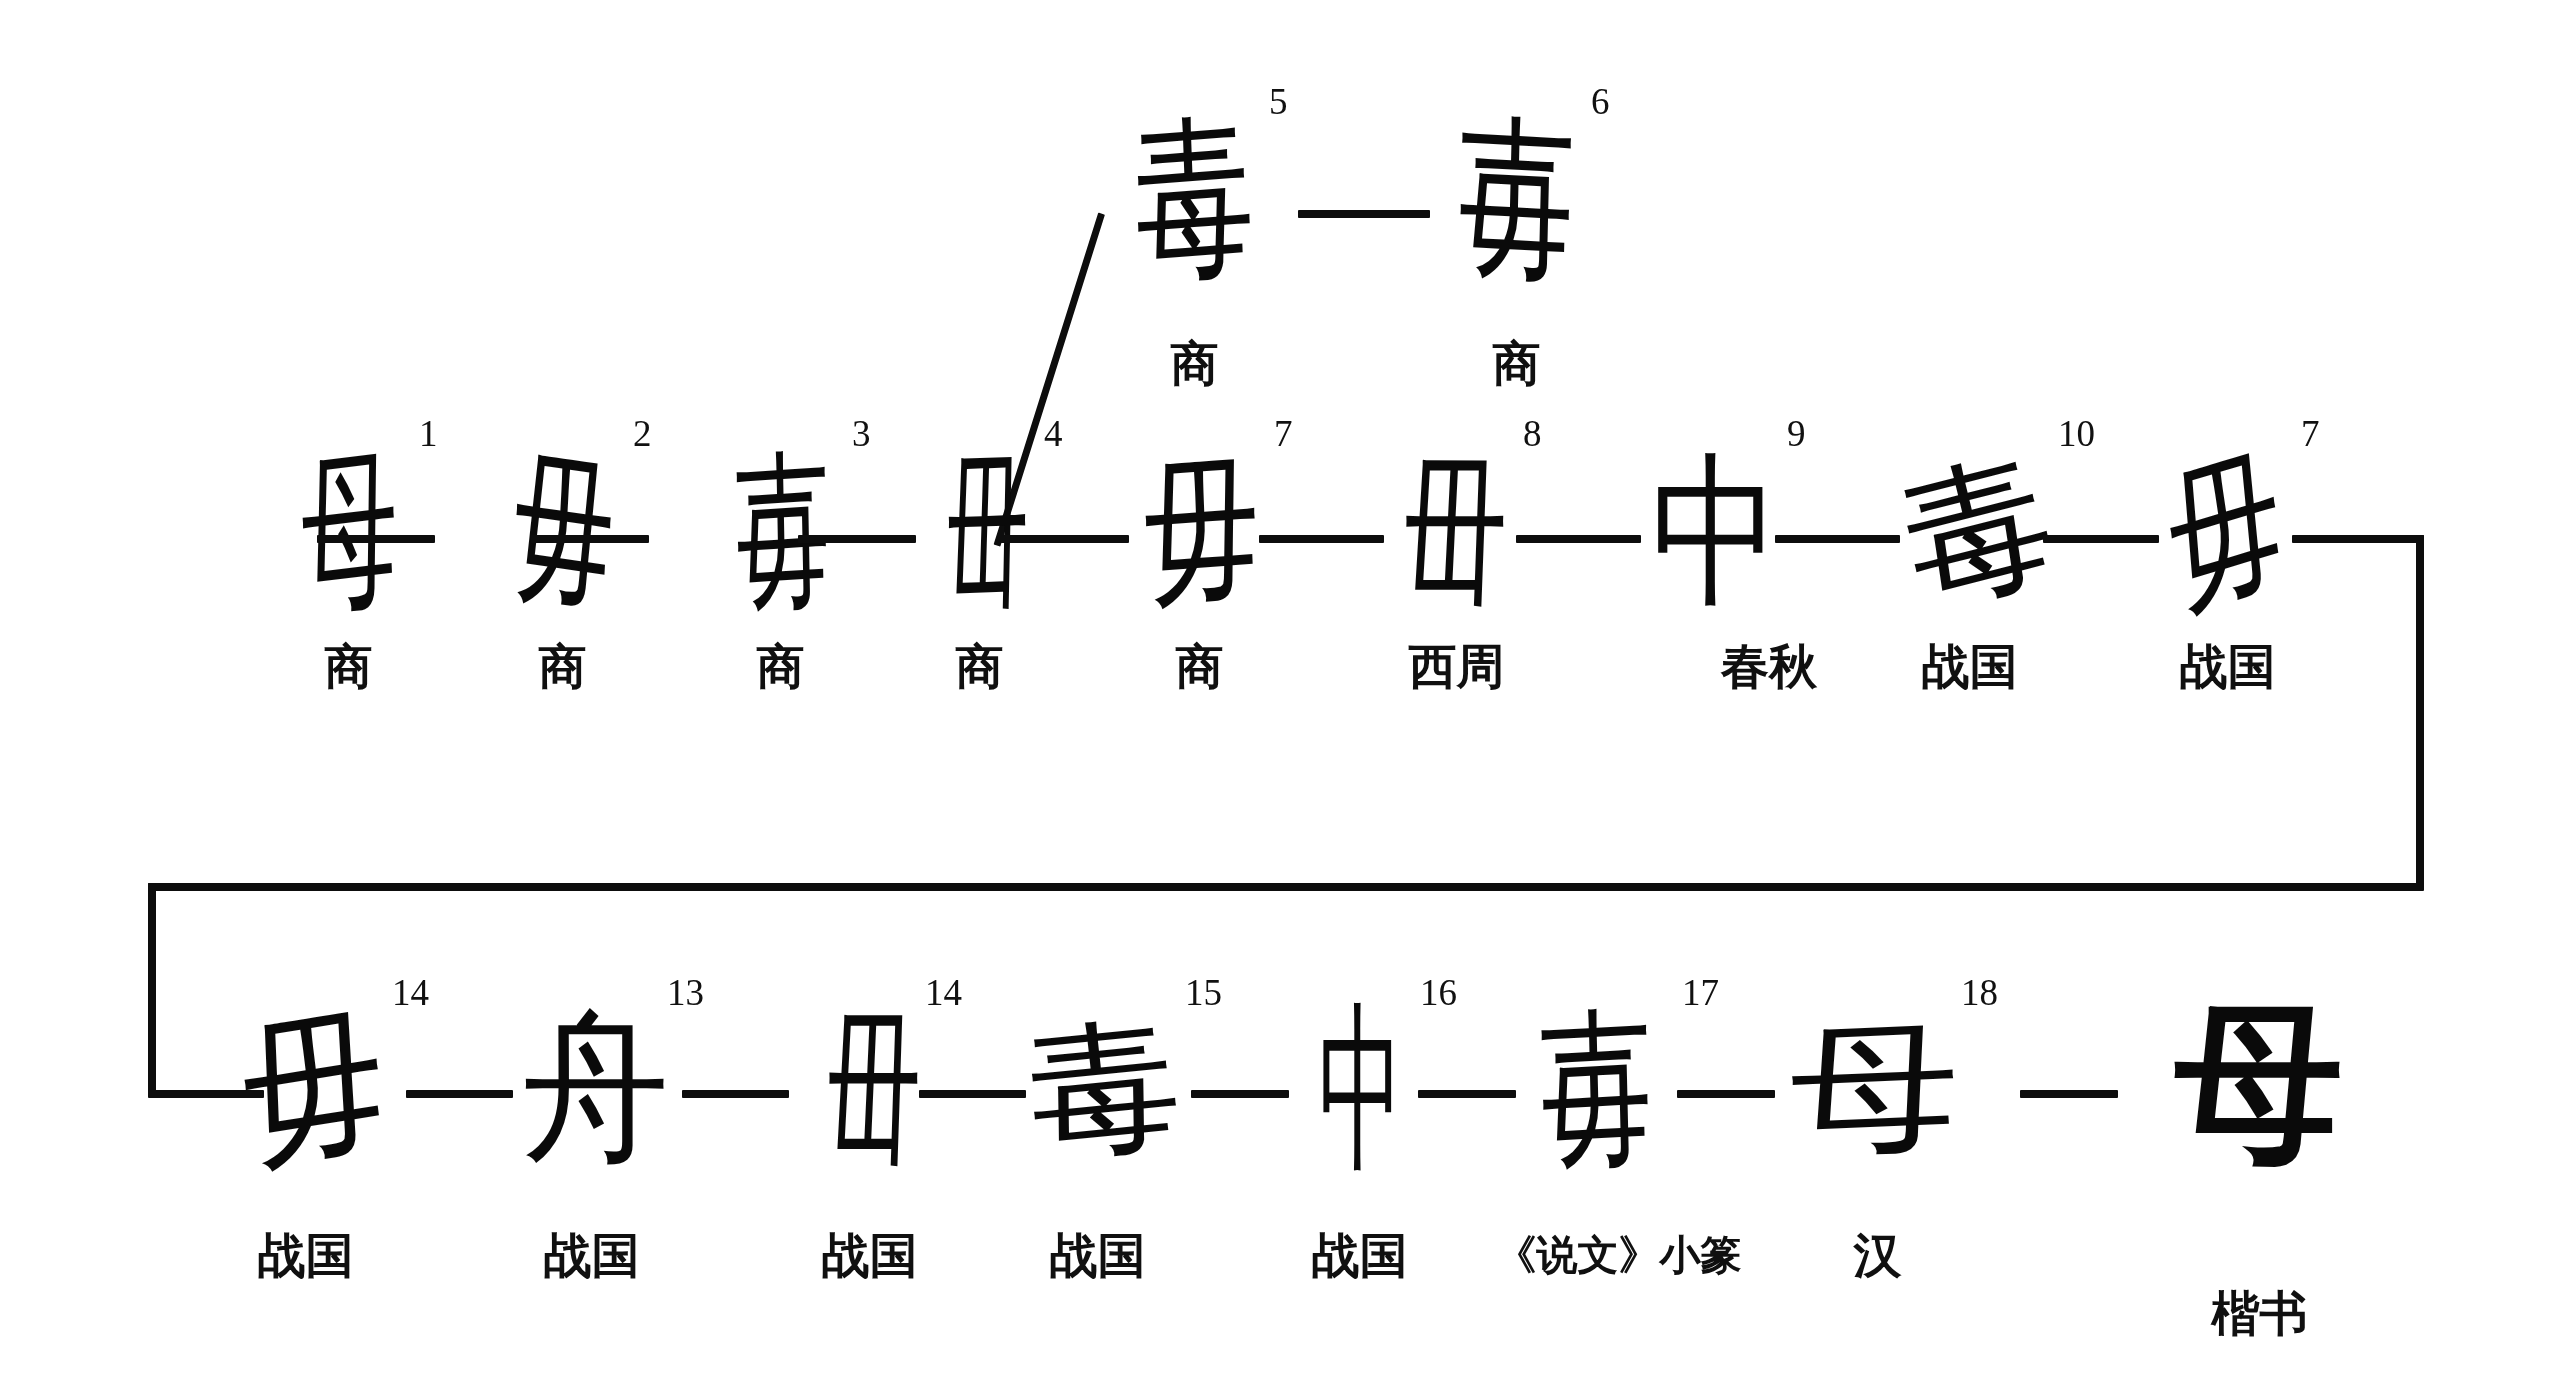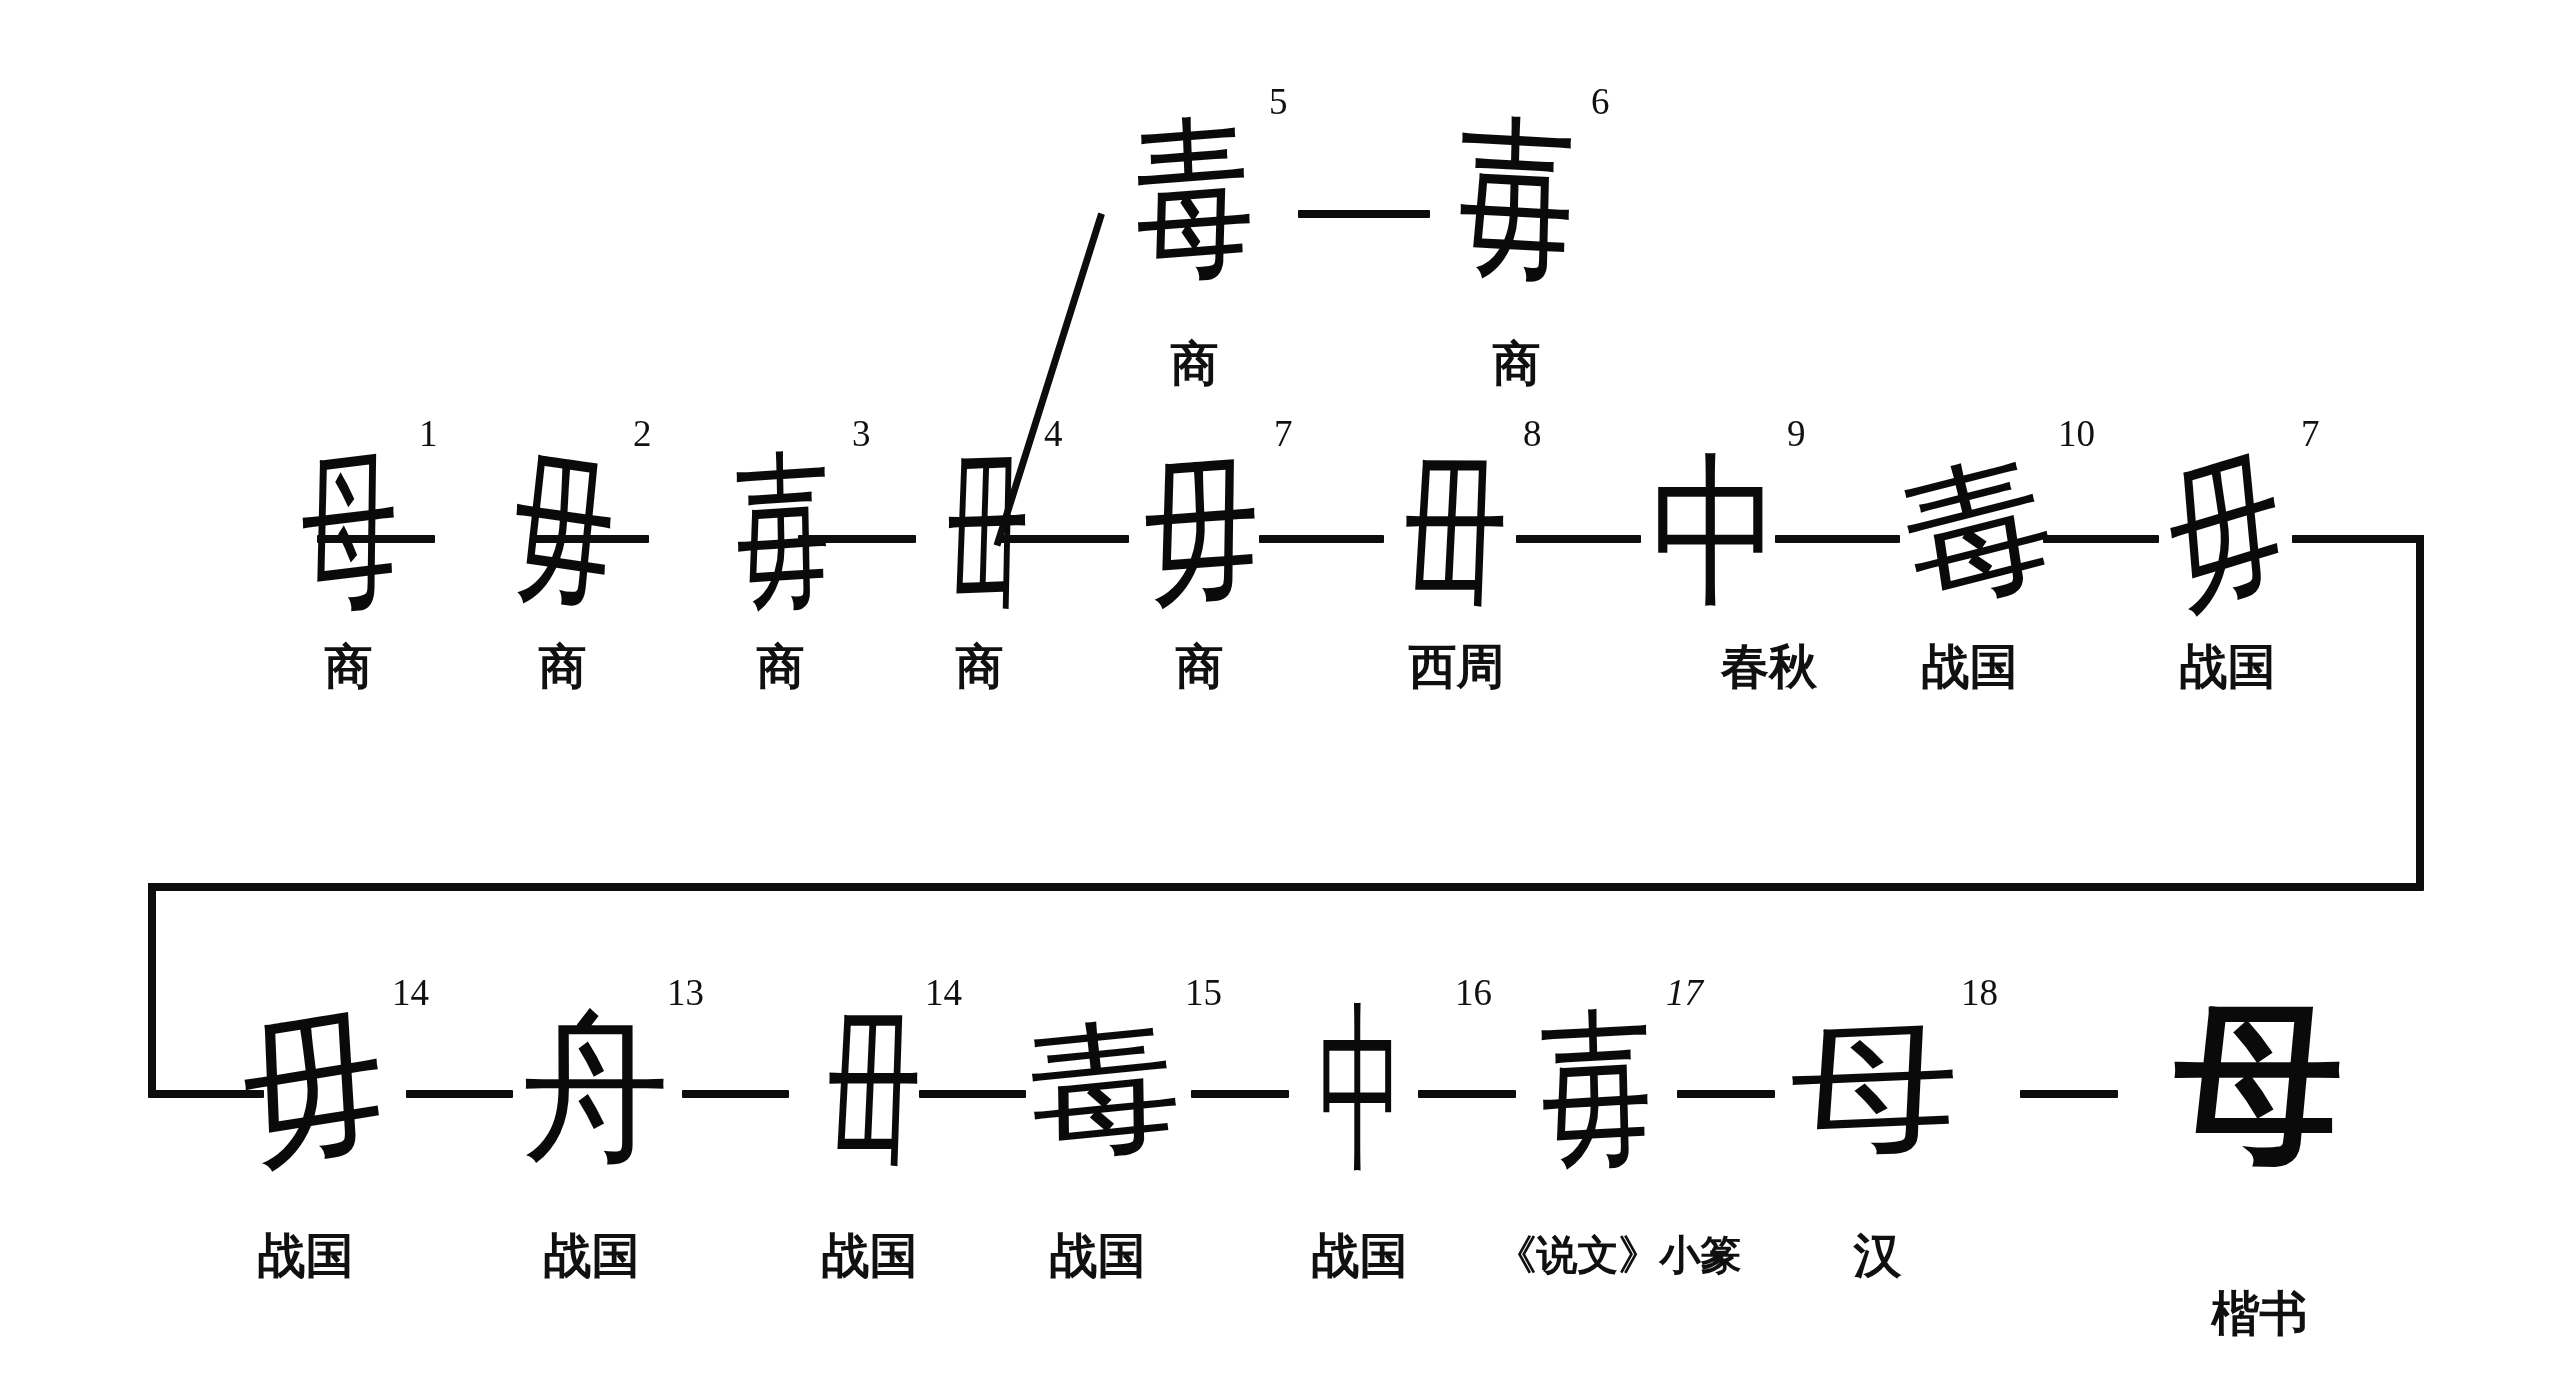--- a/index.html
+++ b/index.html
@@ -236,31 +236,31 @@
     <div class="idx" style="left:168px;top:-25px;">15</div>
   </div>
   <div class="era" style="left:997px;top:1231px;width:201px;">战国</div>
 
   <div class="hline" style="left:1191px;top:1090px;width:98px;"></div>
 
   <div class="cell" style="left:1284px;top:999px;width:169px;height:205px;">
     <div class="glyph-box" style="left:0;top:0;width:152px;height:178px;">
       <span class="g" style="font-size:161px;transform:scaleX(.52) scaleY(1.12) rotate(0deg);">中</span>
     </div>
-    <div class="idx" style="left:136px;top:-25px;margin-left:35px;">16</div>
+    <div class="idx" style="left:136px;top:-25px;">16</div>
   </div>
   <div class="era" style="left:1259px;top:1231px;width:201px;">战国</div>
 
   <div class="hline" style="left:1418px;top:1090px;width:98px;"></div>
 
   <div class="cell" style="left:1516px;top:999px;width:178px;height:205px;">
     <div class="glyph-box" style="left:0;top:0;width:161px;height:178px;">
       <span class="g" style="font-size:159px;transform:scaleX(.70) scaleY(1.06) rotate(-2deg);">毐</span>
     </div>
-    <div class="idx" style="left:150px;top:-25px;font-style:italic;">17</div>
+    <div class="idx" style="left:166px;top:-25px;">17</div>
   </div>
   <div class="era small" style="left:1449px;top:1235px;width:339px;">《说文》小篆</div>
 
   <div class="hline" style="left:1677px;top:1090px;width:98px;"></div>
 
   <div class="cell" style="left:1784px;top:999px;width:196px;height:205px;">
     <div class="glyph-box" style="left:0;top:0;width:183px;height:178px;">
       <span class="g" style="font-size:161px;transform:scaleX(1.06) scaleY(.86) rotate(-3deg);">母</span>
     </div>
     <div class="idx" style="left:177px;top:-25px;">18</div>

